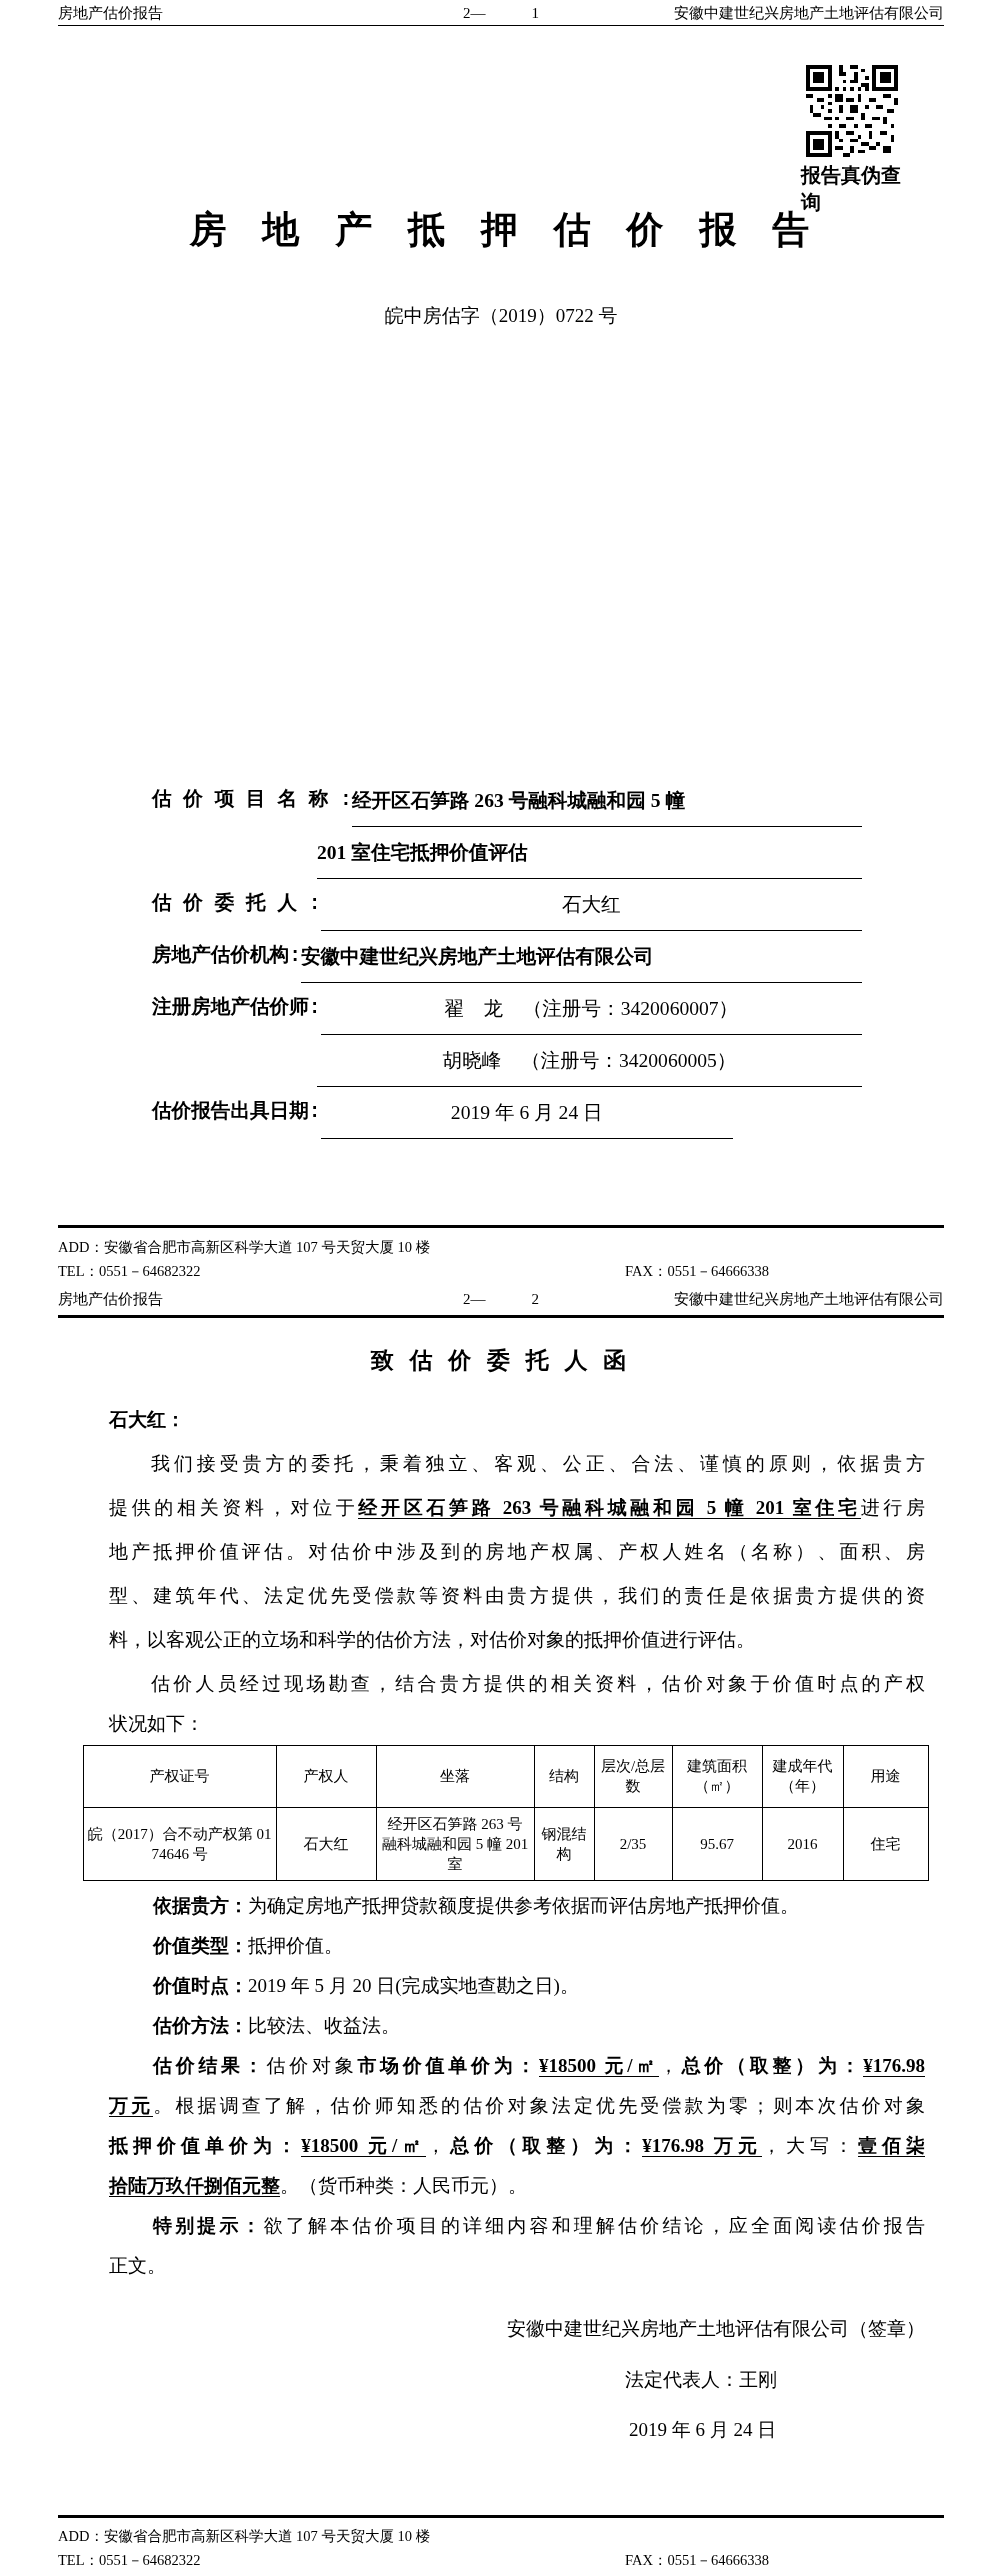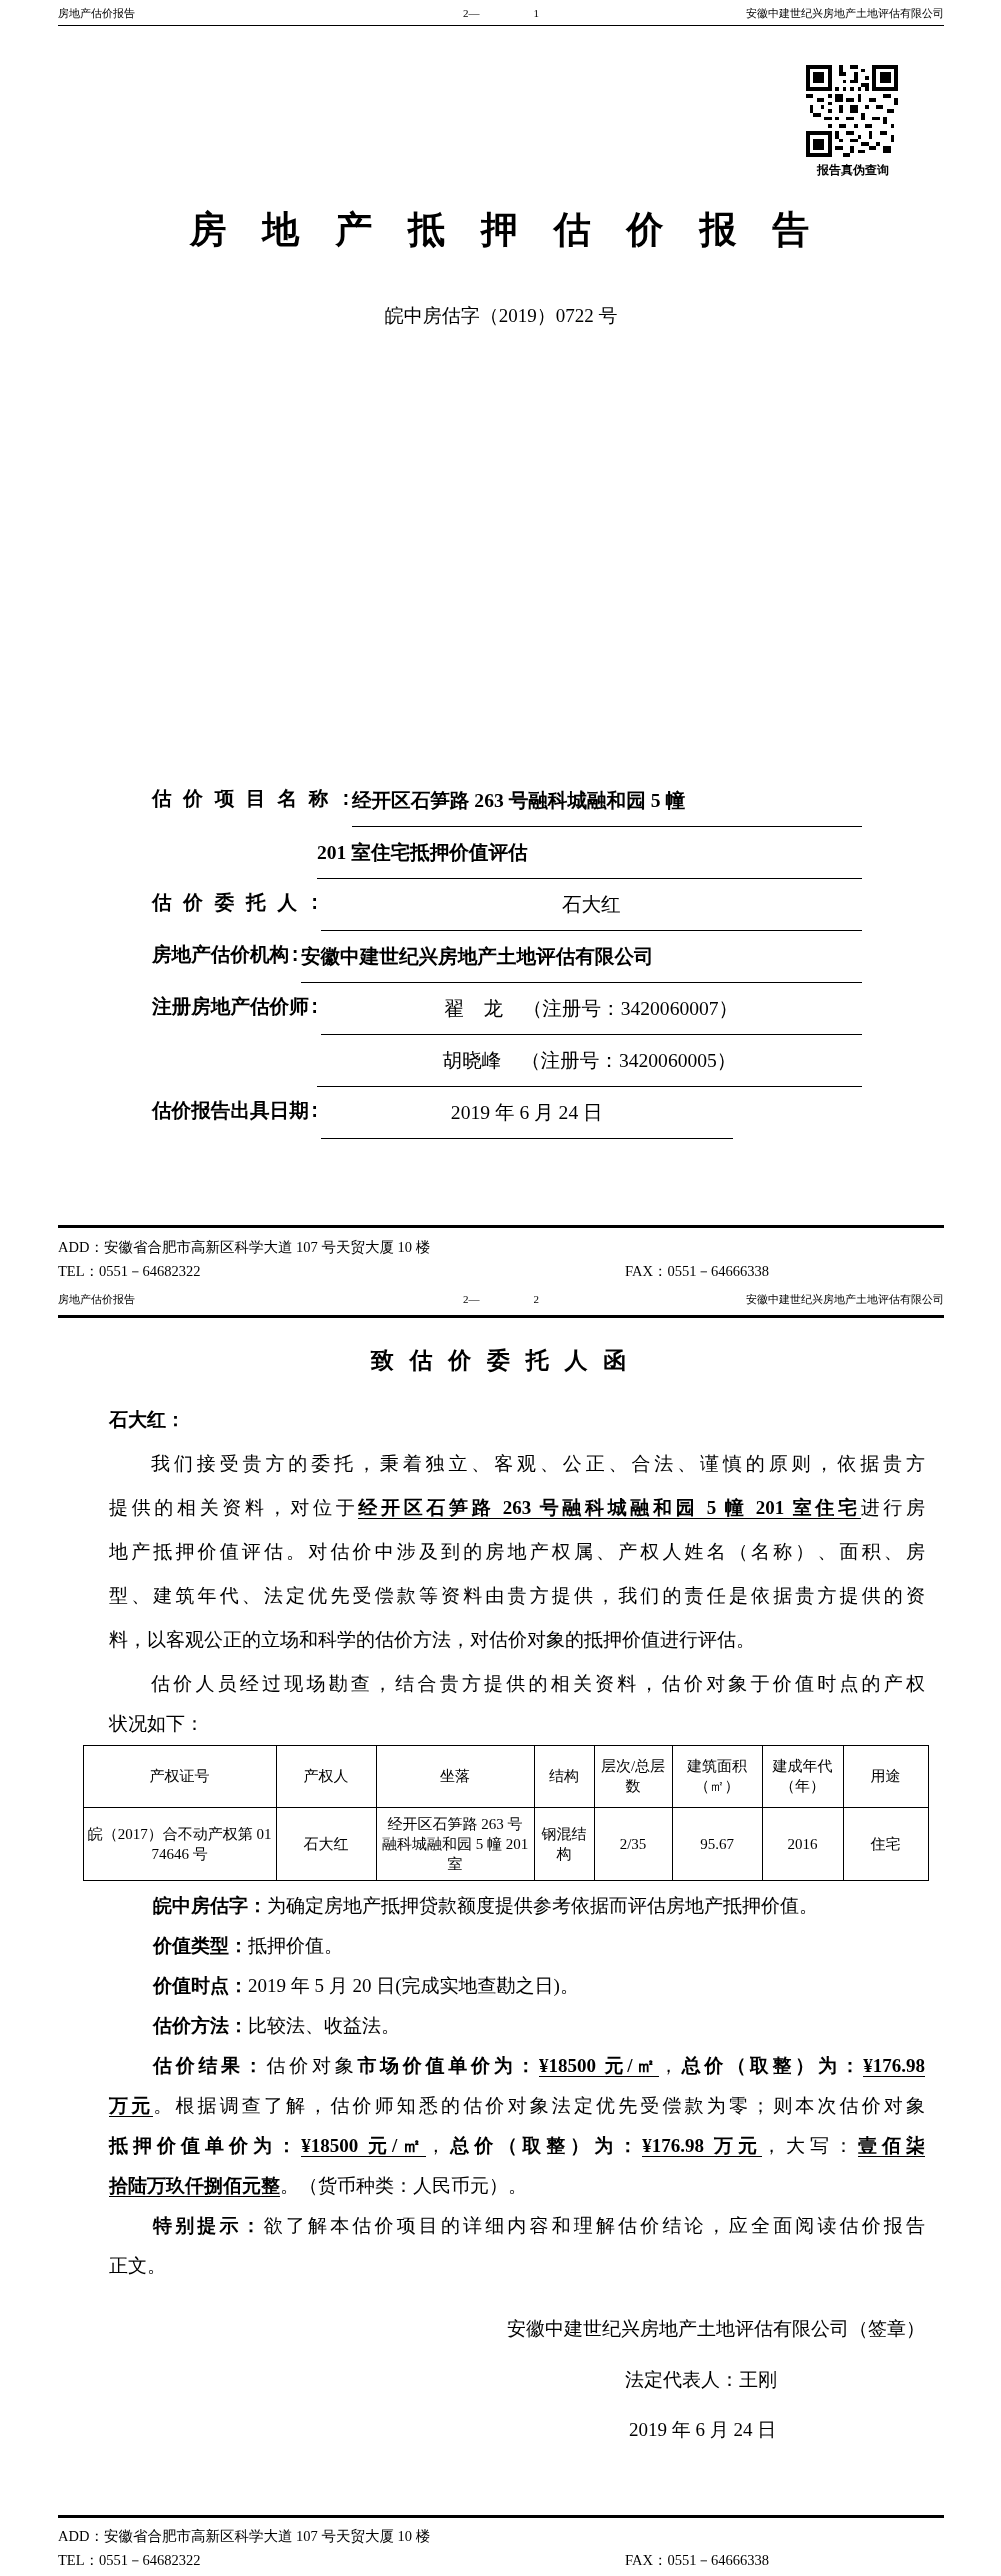--- a/index.html
+++ b/index.html
@@ -1,33 +1,33 @@
 <!DOCTYPE html>
 <html style="font-size:10px"><head>
 <meta charset="utf-8">
 <style>
   html,body{margin:0;padding:0;background:#fff;}
   .doc{position:relative;width:1002px;height:2576px;background:#fff;color:#000;
        font-family:"Liberation Serif","DejaVu Serif",serif;overflow:hidden;}
   
   .hdr{position:absolute;left:58px;right:58px;display:flex;align-items:center;
-       font-size:11px;line-height:17.7px;}
+       font-size:15px;line-height:17.7px;}
   .hdr .h-left{flex:1;text-align:left;}
   .hdr .h-right{flex:1;text-align:right;}
   .hdr .h-mid{width:76px;display:flex;justify-content:space-between;}
   .rule{position:absolute;left:58px;right:58px;background:#000;}
   .thin{height:1.3px;}
   .thick{height:2.5px;}
   .addr{position:absolute;left:58px;right:58px;font-size:14.5px;line-height:23px;}
   .telrow{position:absolute;left:58px;right:58px;font-size:14.5px;line-height:23px;}
   .telrow .fax{position:absolute;left:567px;top:0;}
   
   .qr{position:absolute;left:806px;top:65px;width:92px;height:92px;}
-  .qr-cap{position:absolute;left:801px;top:162px;width:104px;text-align:center;
-          font-weight:bold;font-size:12px;}
+  .qr-cap{position:absolute;left:801px;top:162px;width:104px;text-align:left;
+          font-weight:bold;font-size:20px;}
   
   .big-title{position:absolute;left:0;right:0;top:205px;text-align:center;
              font-size:37px;font-weight:bold;letter-spacing:13.3px;padding-left:10px;}
   .doc-no{position:absolute;left:0;right:0;top:303px;text-align:center;font-size:19px;}
   
   .form{position:absolute;left:152px;right:140px;top:775px;font-size:19.6px;}
   .frow{display:flex;height:52px;line-height:51px;}
   .frow .lbl{font-weight:bold;white-space:nowrap;font-family:Liberation Mono, monospace;}
   .frow .spacer{width:165px;}
   .frow .uline{flex:1;border-bottom:1.3px solid #000;white-space:nowrap;}
@@ -248,21 +248,21 @@
         <td>钢混结构</td>
         <td>2/35</td>
         <td>95.67</td>
         <td>2016</td>
         <td>住宅</td>
       </tr>
     </tbody>
       </table>
 
     <div class="resblock">
-      <div class="fline"><span class="b">皖中房估字：</span><span>为确定房地产抵押贷款额度提供参考依据而评估房地产抵押价值。</span></div>
+      <div class="fline"><span class="b">依据贵方：</span><span>为确定房地产抵押贷款额度提供参考依据而评估房地产抵押价值。</span></div>
       <div class="fline"><span class="b">价值类型：</span><span>抵押价值。</span></div>
       <div class="fline"><span class="b">价值时点：</span><span>2019 年 5 月 20 日(完成实地查勘之日)。</span></div>
       <div class="fline"><span class="b">估价方法：</span><span>比较法、收益法。</span></div>
       <div class="fline fjst"><span class="b">估价结果：</span><span>估价对象</span><span class="b">市场价值单价为：</span><span class="u">¥18500 元/㎡</span><span>，</span><span class="b">总价（取整）为：</span><span class="u">¥176.98</span></div>
       <div class="fline2 fjst"><span class="u">万元</span><span>。根据调查了解，估价师知悉的估价对象法定优先受偿款为零；则本次估价对象</span></div>
       <div class="fline2 fjst"><span class="b">抵押价值单价为：</span><span class="u">¥18500 元/㎡</span><span>，</span><span class="b">总价（取整）为：</span><span class="u">¥176.98 万元</span><span>，大写：</span><span class="u">壹佰柒</span></div>
       <div class="fline2"><span class="u">拾陆万玖仟捌佰元整</span><span>。（货币种类：人民币元）。</span></div>
       <div class="fline fjst"><span class="b">特别提示：</span><span>欲了解本估价项目的详细内容和理解估价结论，应全面阅读估价报告</span></div>
       <div class="fline2">正文。</div>
     </div>

